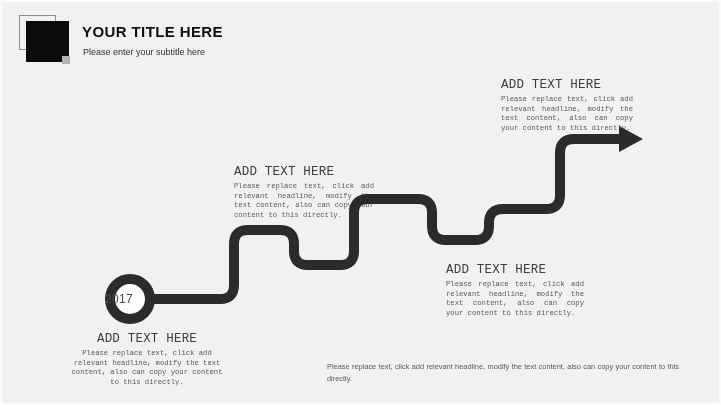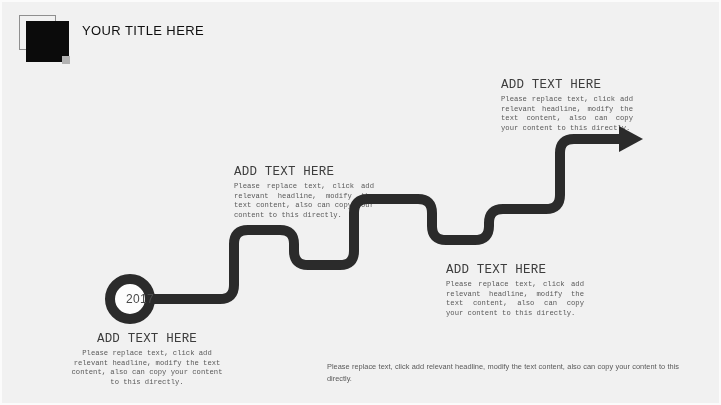--- a/index.html
+++ b/index.html
@@ -22,36 +22,36 @@
   .logo-black {
     position: absolute; left: 24px; top: 19px;
     width: 43px; height: 41px; background: #0b0b0b;
   }
   .logo-accent {
     position: absolute; left: 60px; top: 54px;
     width: 8px; height: 8px; background: #b2b2b2;
   }
   .page-title {
     position: absolute; left: 80px; top: 21px;
-    font-size: 13px; font-weight: normal; color: #0f0f0f;
+    font-size: 15px; font-weight: bold; color: #0f0f0f;
     letter-spacing: 0.4px; white-space: nowrap;
   }
   .page-subtitle {
     position: absolute; left: 81px; top: 45px;
     font-size: 9px; color: #2e2e2e; white-space: nowrap;
   }
   
   .timeline-svg {
     position: absolute; left: 0; top: 0;
     width: 721px; height: 405px;
     z-index: 5; pointer-events: none;
   }
   .year-label {
     position: absolute; left: 103px; top: 290px; width: 49px;
-    text-align: right; font-size: 12px; color: #4a4a4a;
+    text-align: left; font-size: 12px; color: #4a4a4a;
     z-index: 6; letter-spacing: 0.3px;
   }
   
   .milestone { position: absolute; z-index: 2; font-family: Liberation Mono, monospace; }
   .milestone .ms-heading {
     font-size: 12.5px; color: #3d3d3d; font-weight: 400;
     margin: 0 0 3px 0; letter-spacing: 0.2px; white-space: nowrap;
   }
   .milestone .ms-body {
     font-size: 7.2px; line-height: 9.7px; color: #595959;
@@ -73,20 +73,21 @@
 </head>
 <body>
 
 <div class="slide">
 
   <div class="logo-outline"></div>
   <div class="logo-black"></div>
   <div class="logo-accent"></div>
 
   <div class="page-title">YOUR TITLE HERE</div>
+  <div class="page-subtitle">Please enter your subtitle here</div>
 
   <svg class="timeline-svg" viewBox="0 0 721 405">
     <path d="M150 297 H218 Q232 297 232 283 V242 Q232 228 246 228 H278 Q292 228 292 242 V249 Q292 263 306 263 H338 Q352 263 352 249 V211 Q352 197 366 197 H416 Q430 197 430 211 V224 Q430 238 444 238 H473 Q487 238 487 224 V221 Q487 207 501 207 H544 Q558 207 558 193 V151 Q558 137 572 137 H620" fill="none" stroke-width="10" stroke-linecap="butt" stroke="#2b2b2b"></path>
     <polygon points="617,124 641,137 617,150" fill="#2b2b2b"></polygon>
     <circle cx="128" cy="297" r="20" stroke-width="10" fill="#fdfdfd" stroke="#2b2b2b"></circle>
   </svg>
   <div class="year-label">2017</div>
 
   <div class="milestone ms-start">
     <div class="ms-heading">ADD TEXT HERE</div>

